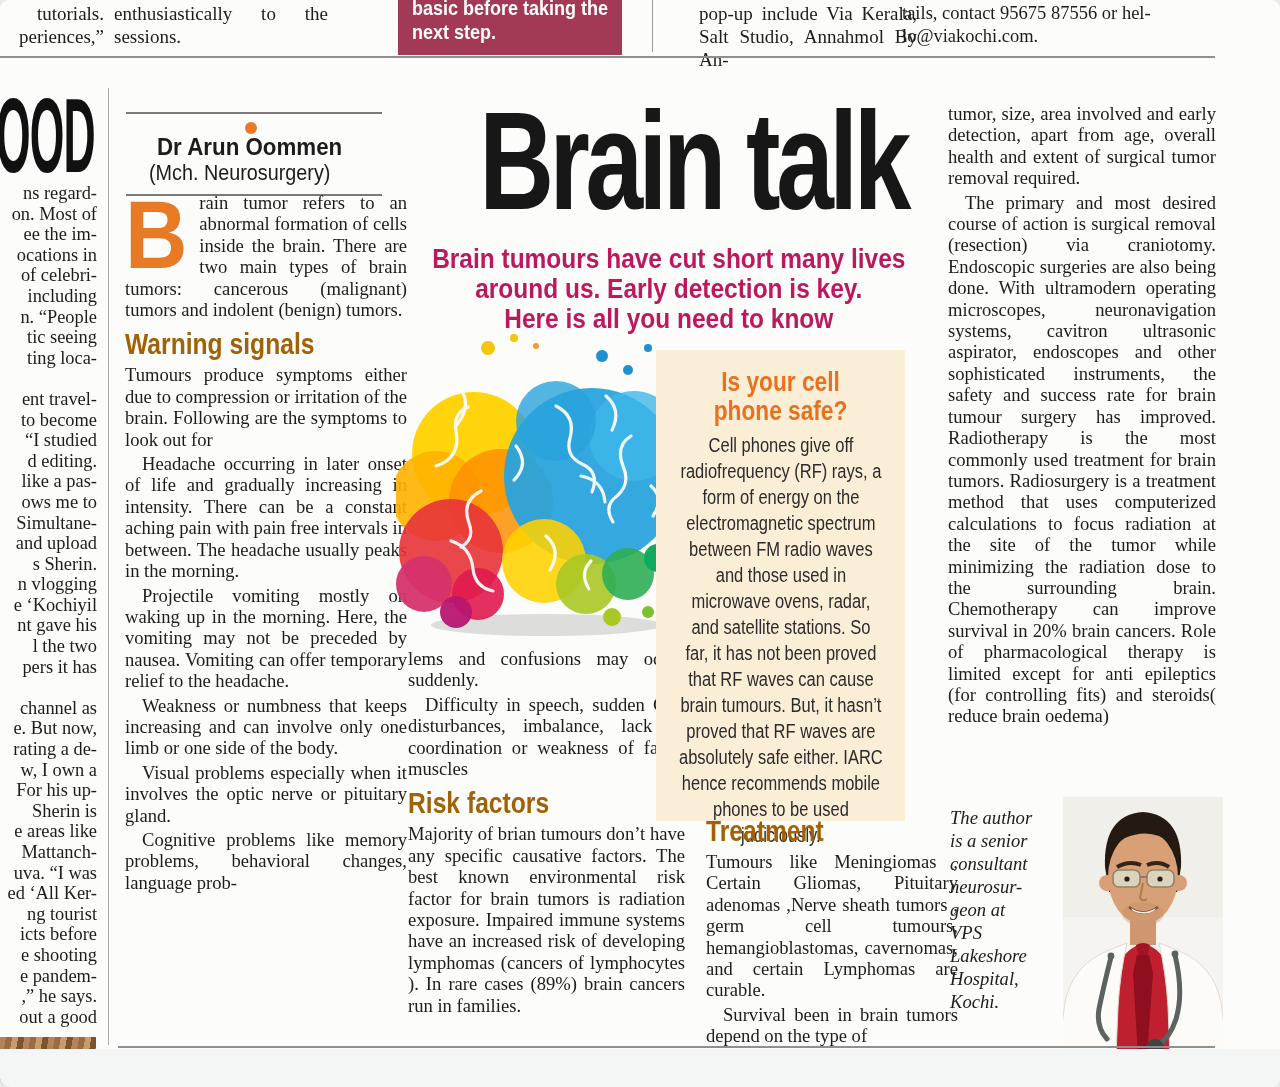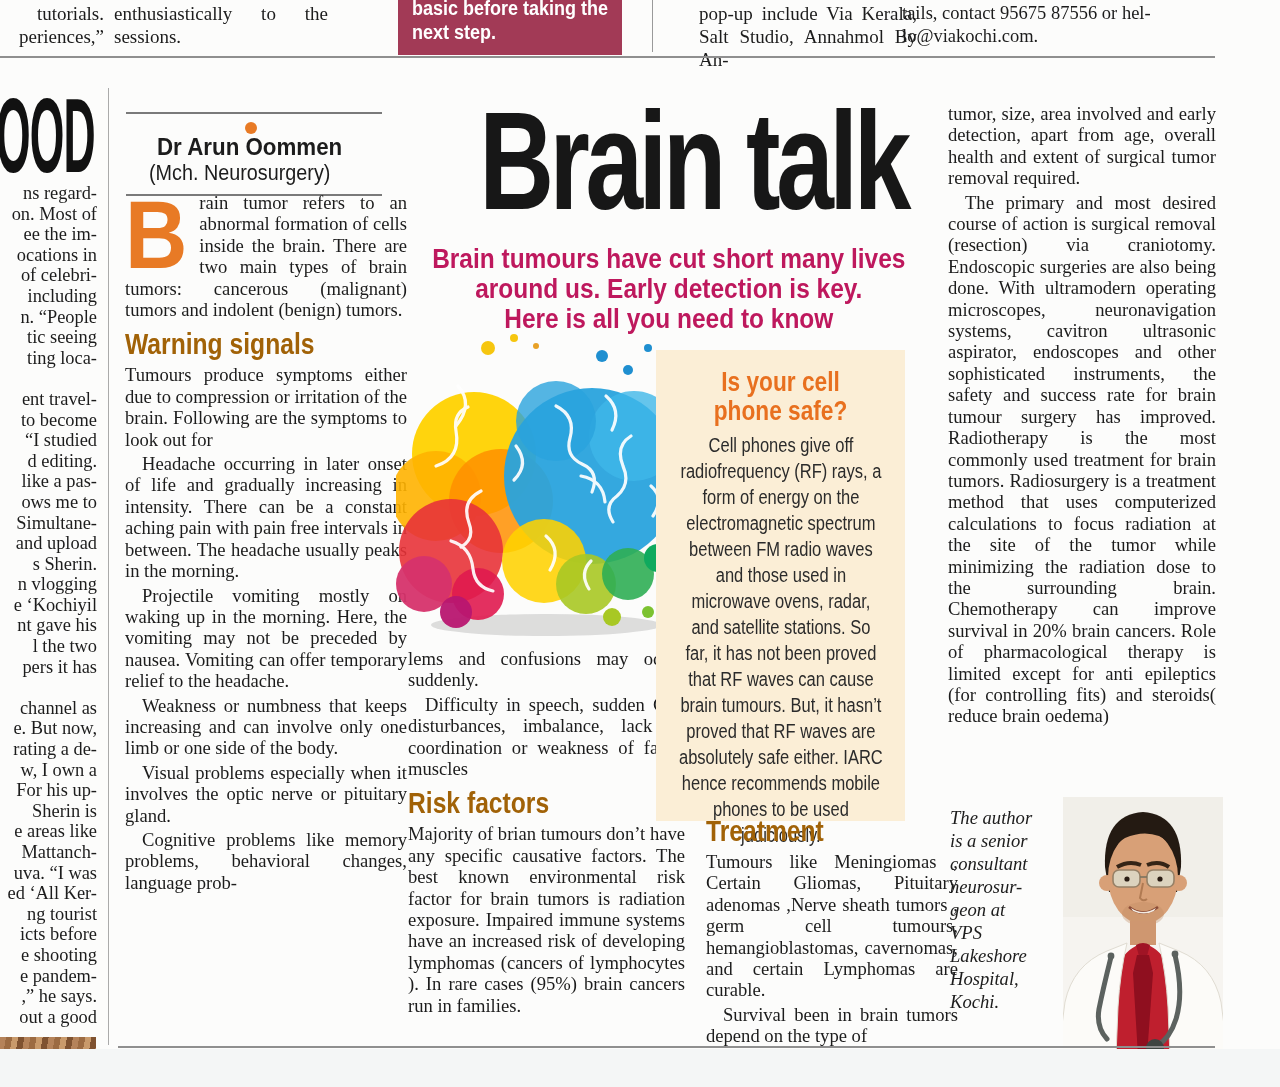--- a/index.html
+++ b/index.html
@@ -1,17 +1,17 @@
 <!DOCTYPE html>
 <html lang="en"><head>
 <meta charset="utf-8">
 <style>
   html,body{margin:0;padding:0;background:#e9ebec;}
   .page{position:relative;width:1280px;height:1087px;background:#fcfcfb;overflow:hidden;
-        font-family:"Liberation Serif","DejaVu Serif",serif;color:#1c1c1c;}
+        font-family:"Liberation Serif","DejaVu Serif",serif;color:#1c1c1c;border-radius:9px;}
   .abs{position:absolute;}
   .serif-body{font-size:18.6px;line-height:21.4px;text-align:justify;hyphens:auto;}
   .pre{white-space:pre-line;}
   p{margin:0 0 3px 0;}
   .ind{text-indent:17px;}
 
   
   .ts-f1{left:0;top:2px;width:104px;text-align:right;font-size:19px;line-height:23px;}
   .ts-f2{left:114px;top:2px;width:214px;font-size:19px;line-height:23px;text-align:justify;word-spacing:3px;}
   .ts-maroon{left:398px;top:0;width:224px;height:55px;background:#a23a56;overflow:hidden;}
@@ -205,21 +205,21 @@
       <path d="M255,160 q14,12 2,30"></path>
       <path d="M150,210 q16,14 4,34"></path>
       <path d="M195,235 q-12,12 -2,28"></path>
     </g>
   </svg>
 
   <div class="abs col2 serif-body">
     <p>lems and confusions may occur suddenly.</p>
     <p class="ind">Difficulty in speech, sudden Gait disturbances, imbalance, lack of coordination or weakness of facial muscles</p>
     <h2 class="sec-head"><span>Risk factors</span></h2>
-    <p>Majority of brian tumours don’t have any specific causative factors. The best known environmental risk factor for brain tumors is radiation exposure. Impaired immune systems have an increased risk of developing lymphomas (cancers of lymphocytes ). In rare cases (95%) brain cancers run in families.</p>
+    <p>Majority of brian tumours don’t have any specific causative factors. The best known environmental risk factor for brain tumors is radiation exposure. Impaired immune systems have an increased risk of developing lymphomas (cancers of lymphocytes ). In rare cases (89%) brain cancers run in families.</p>
   </div>
 
   <div class="abs cellbox">
     <h3 class="cb-head"><span>Is your cell
 phone safe?</span></h3>
     <div class="cb-body">Cell phones give off radiofrequency (RF) rays, a form of energy on the electromagnetic spectrum between FM radio waves and those used in microwave ovens, radar, and satellite stations. So far, it has not been proved that RF waves can cause brain tumours. But, it hasn’t proved that RF waves are absolutely safe either. IARC hence recommends mobile phones to be used judiciously.</div>
   </div>
 
   <div class="abs col3 serif-body">
     <h2 class="sec-head" style="margin-top:0"><span>Treatment</span></h2>

